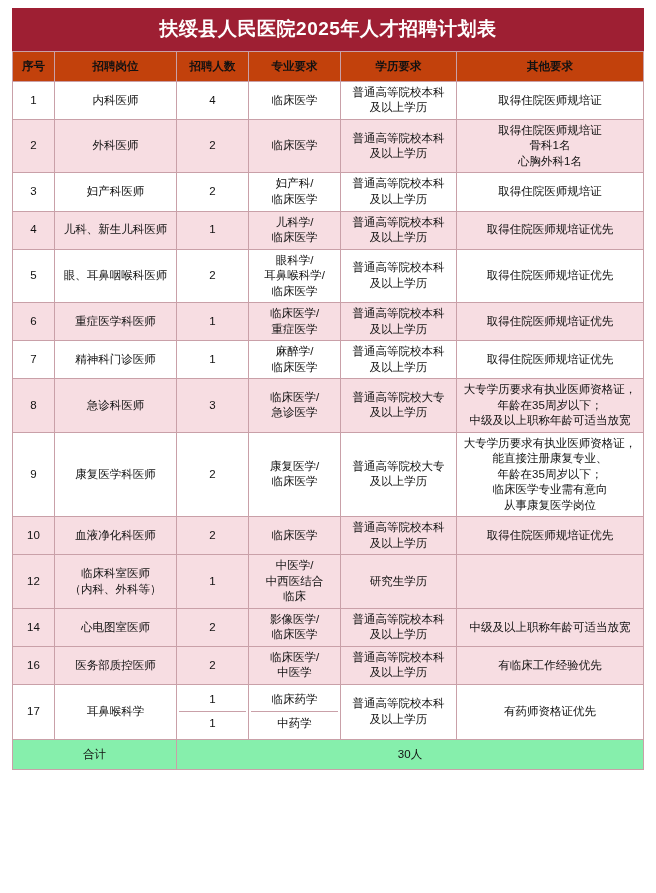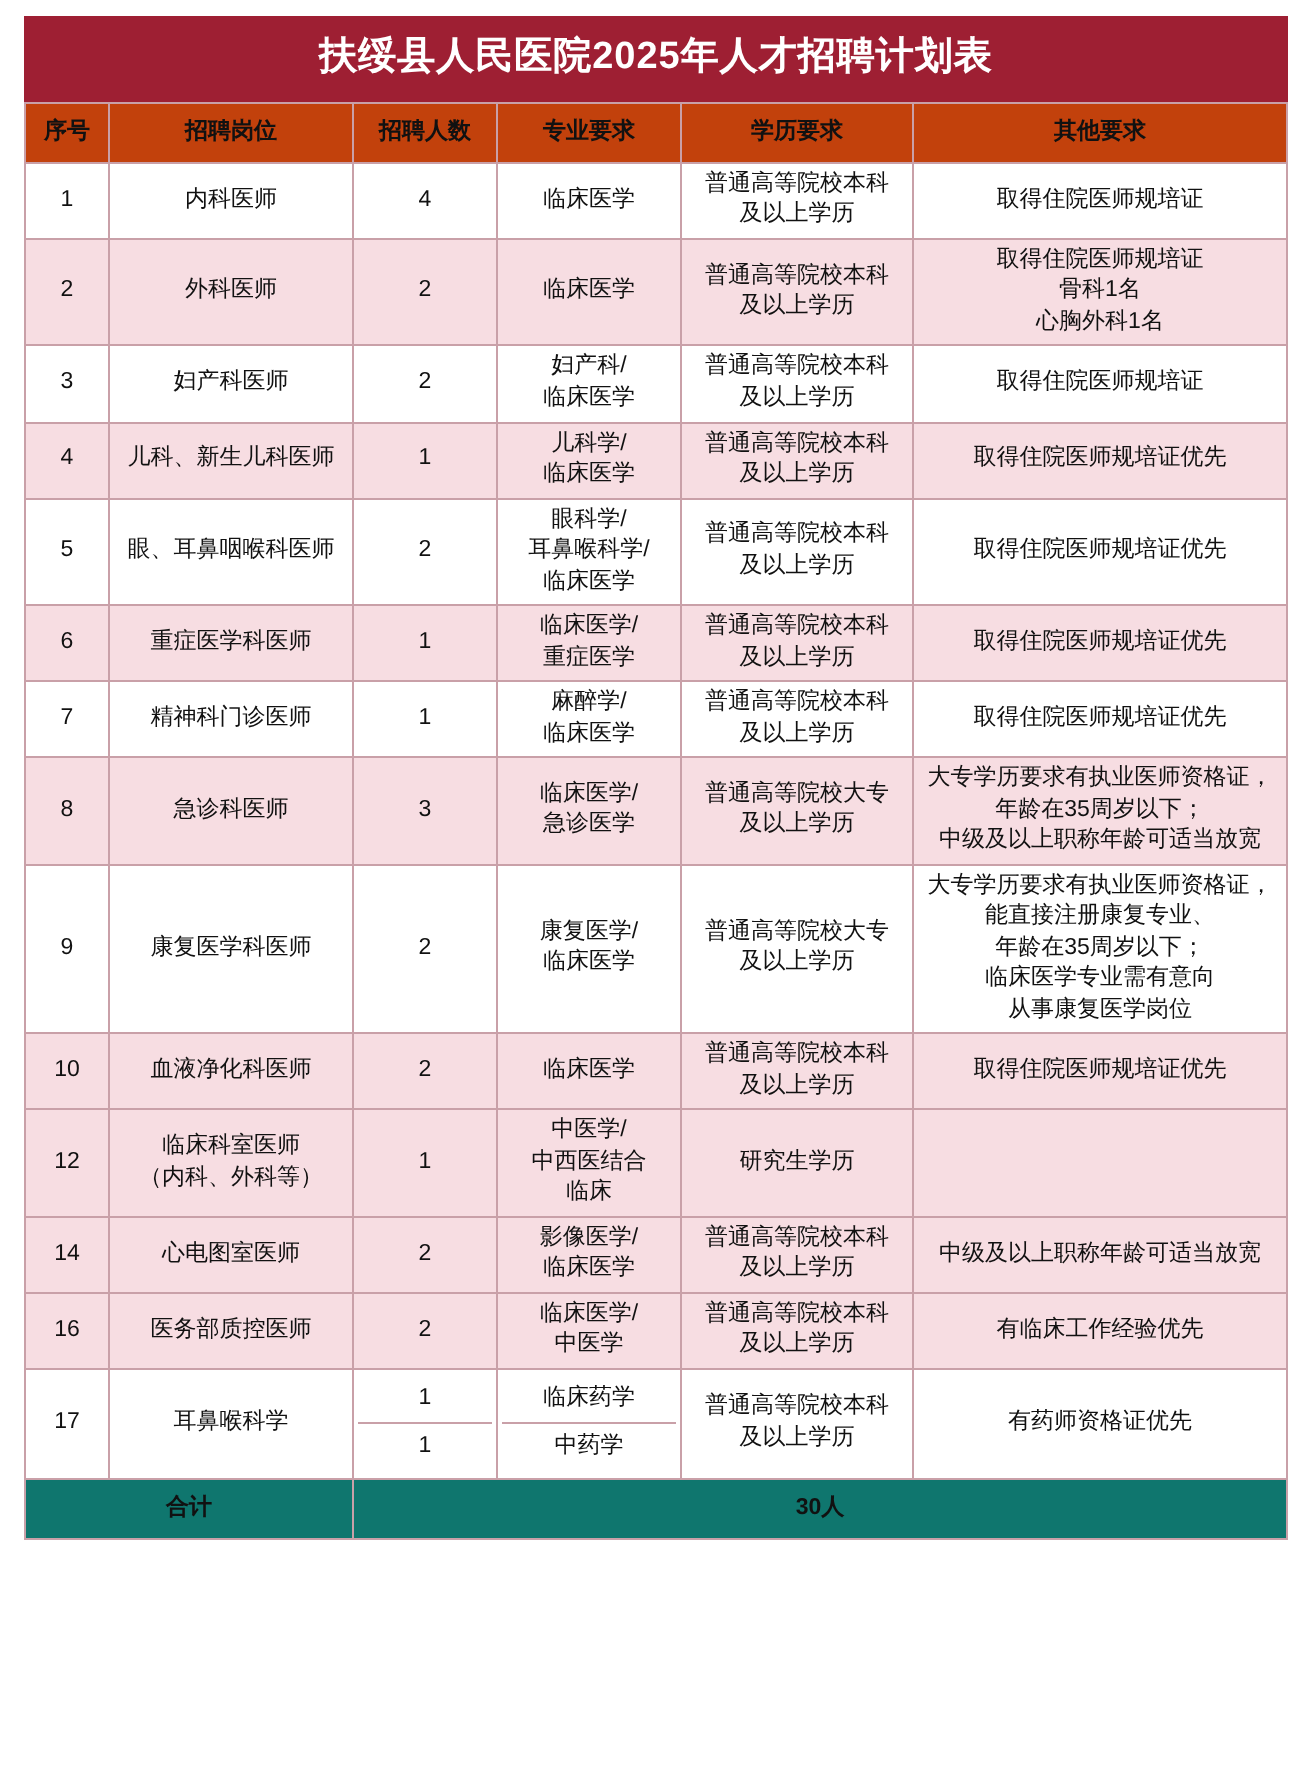--- a/index.html
+++ b/index.html
@@ -67,23 +67,23 @@
   td.sub-split .sub:last-child {
     border-bottom: none;
   }
   .col-no    { width: 42px; }
   .col-post  { width: 122px; }
   .col-num   { width: 72px; }
   .col-major { width: 92px; }
   .col-edu   { width: 116px; }
   .col-other { width: auto; }
   tfoot td {
-    background: #0f766e;
+    background: #86efac;
     color: #ffffff;
-    font-weight: bold;
+    font-weight: normal;
     font-size: 13px;
     height: 30px;
     border: 1px solid #9e1f33;
   }
   .nowrap-line { white-space: pre-line; }
 </style>
 </head>
 <body>
 
 <div class="page">

